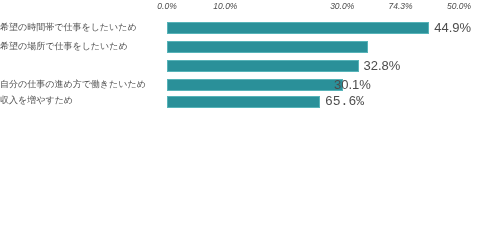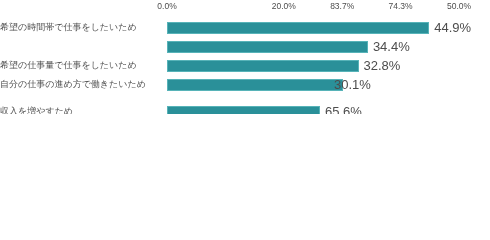--- a/index.html
+++ b/index.html
@@ -31,20 +31,21 @@
   .x-tick {
     position: absolute;
     top: 0;
     width: 70px;
     margin-left: -35px;
     text-align: center;
     font-size: 8.5px;
     line-height: 13px;
     color: #4d4d4d;
     white-space: nowrap;
+    font-style: italic;
   }
 
   
   .plot {
     position: absolute;
     left: 0;
     top: 13px;
     width: 490px;
     height: 101px;
   }
@@ -89,46 +90,45 @@
     white-space: nowrap;
   }
 </style>
 </head>
 <body>
 
 <div id="chart-root">
 
   <div class="x-axis">
       <div class="x-tick" style="left: 167px;">0.0%</div>
-      <div class="x-tick" style="left: 283.8px;">20.0%</div>
-      <div class="x-tick" style="left: 342.2px;">83.7%</div>
+      <div class="x-tick" style="left: 225.4px;">10.0%</div>
+      <div class="x-tick" style="left: 342.2px;">30.0%</div>
       <div class="x-tick" style="left: 400.6px;">74.3%</div>
       <div class="x-tick" style="left: 459px;">50.0%</div>
     </div>
 
   <div class="plot">
       <div class="row" style="top: 5px;">
         <div class="cat-label">希望の時間帯で仕事をしたいため</div>
         <div class="bar" style="left: 167px; width: 262.216px; background: rgb(42, 144, 153); border-color: rgb(87, 179, 184);"></div>
         <div class="val-label" style="left: 434.216px;">44.9%</div>
       </div>
       <div class="row" style="top: 24px;">
+        <div class="cat-label">希望の場所で仕事をしたいため</div>
         <div class="bar" style="left: 167px; width: 200.896px; background: rgb(42, 144, 153); border-color: rgb(87, 179, 184);"></div>
-        <div class="val-label" style="left: 372.896px;">34.4%</div>
       </div>
       <div class="row" style="top: 43px;">
-        <div class="cat-label">希望の仕事量で仕事をしたいため</div>
         <div class="bar" style="left: 167px; width: 191.552px; background: rgb(42, 144, 153); border-color: rgb(87, 179, 184);"></div>
         <div class="val-label" style="left: 363.552px;">32.8%</div>
       </div>
       <div class="row" style="top: 62px;">
         <div class="cat-label">自分の仕事の進め方で働きたいため</div>
         <div class="bar" style="left: 167px; width: 175.784px; background: rgb(42, 144, 153); border-color: rgb(87, 179, 184);"></div>
         <div class="val-label" style="left: 334px;">30.1%</div>
       </div>
-      <div class="row" style="top: 89px;">
+      <div class="row" style="top: 79px; font-family: Liberation Mono, monospace;">
         <div class="cat-label">収入を増やすため</div>
         <div class="bar" style="left: 167px; width: 153.008px; background: rgb(42, 144, 153); border-color: rgb(87, 179, 184);"></div>
         <div class="val-label" style="left: 325.008px;">65.6%</div>
       </div>
     </div>
 
 </div>
 
 </body></html>

